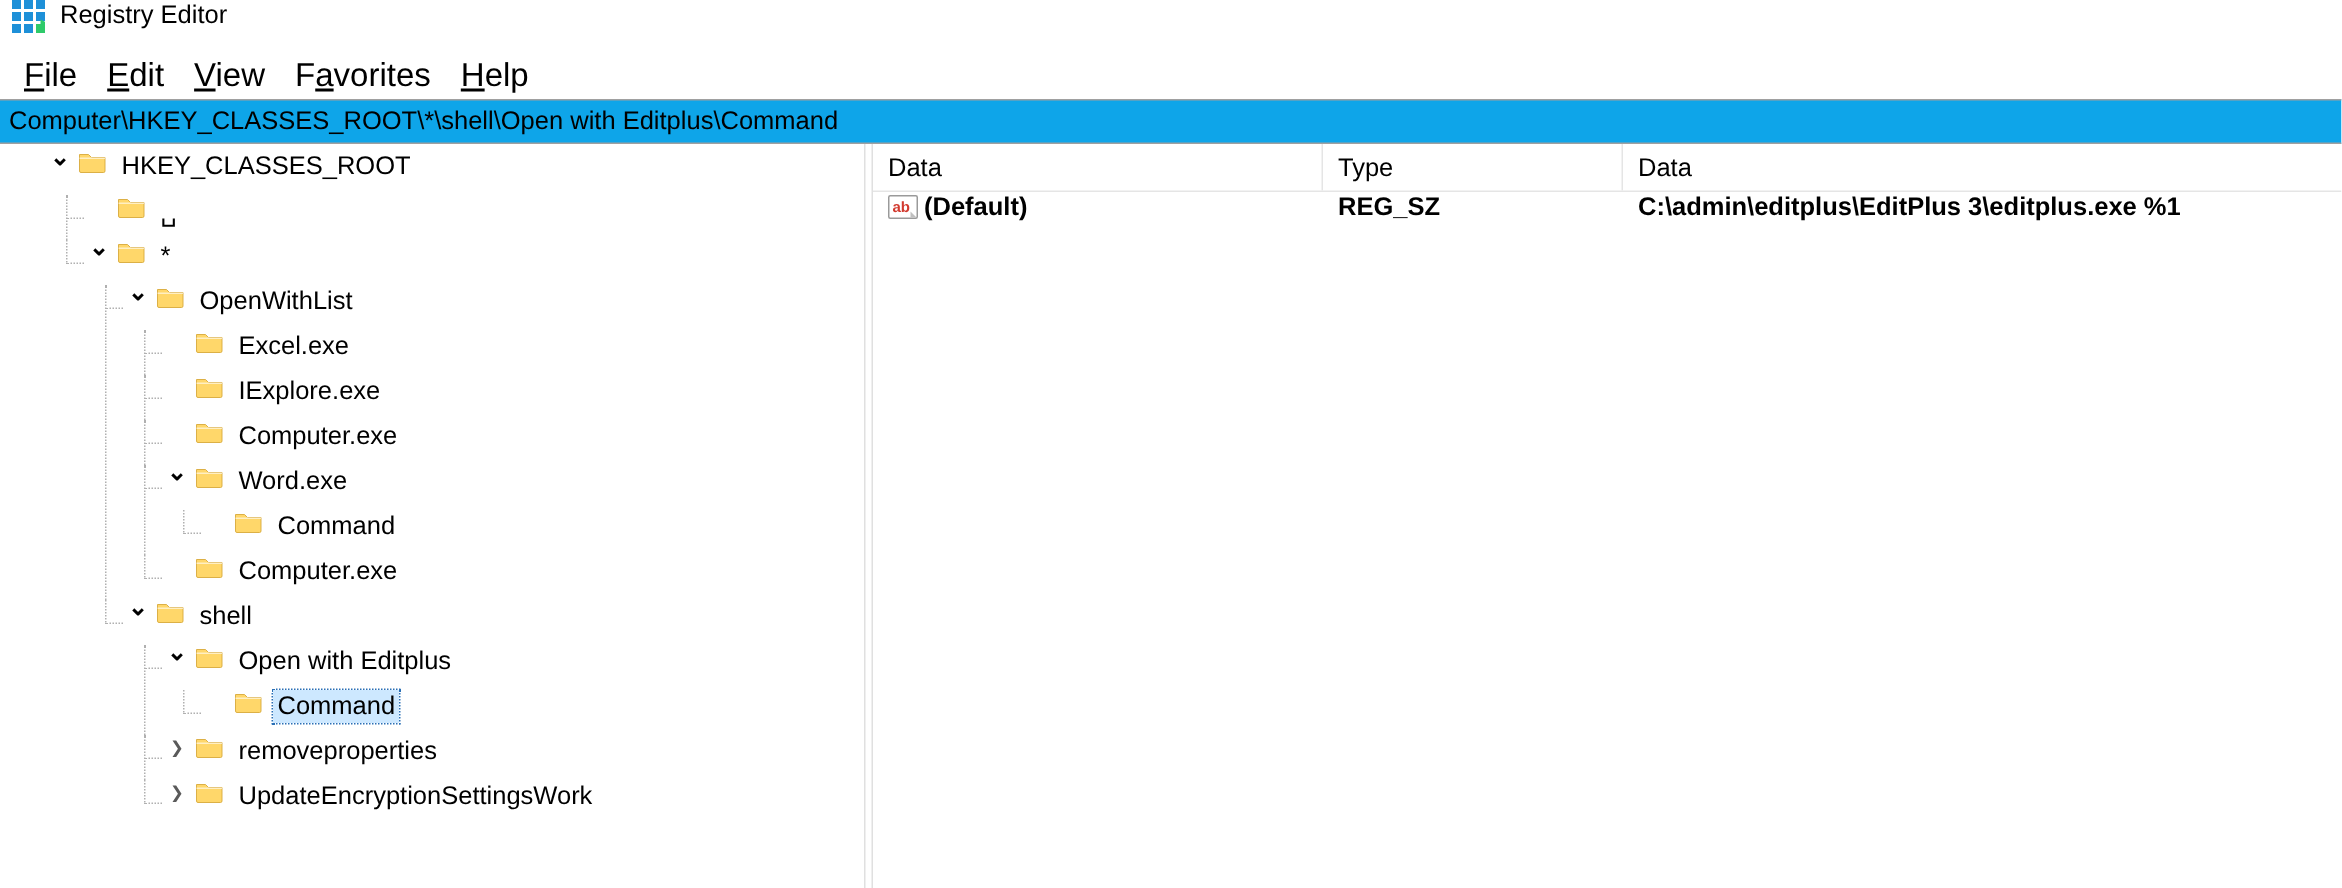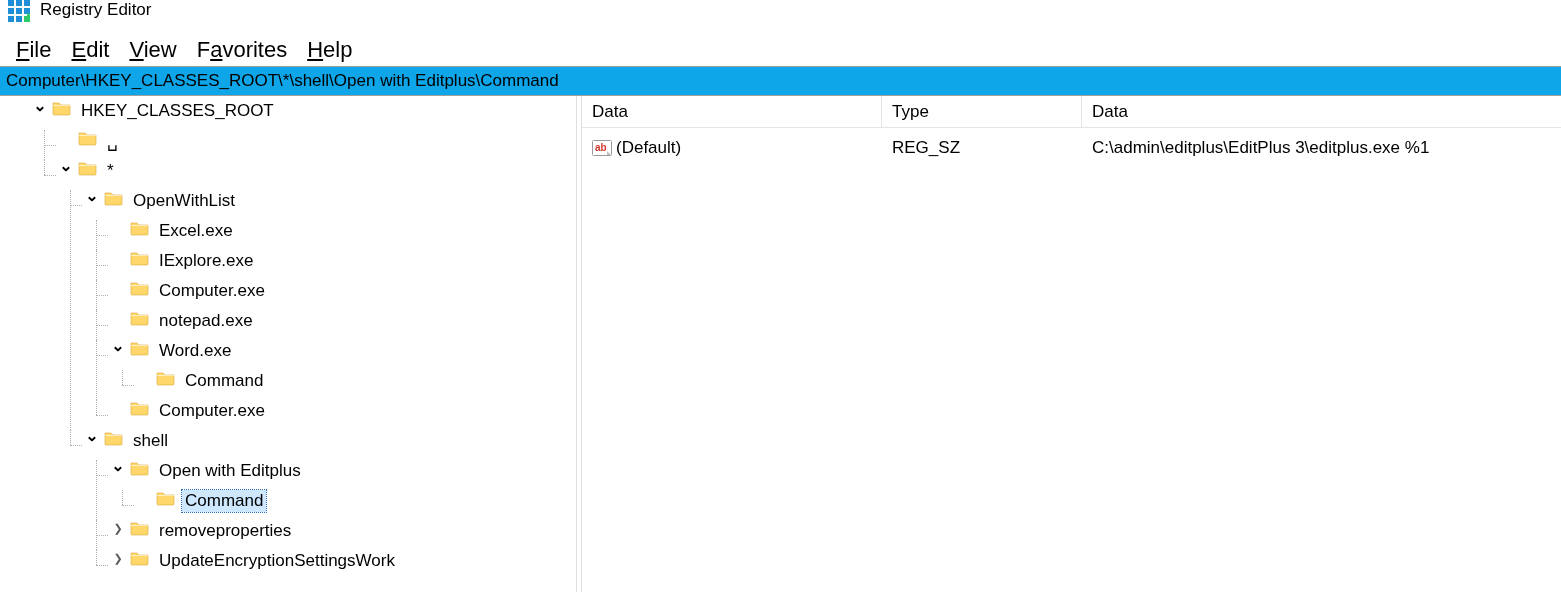--- a/index.html
+++ b/index.html
@@ -154,21 +154,22 @@
     border-right: 1px solid #e5e5e5;
     height: 100%;
     display: flex; align-items: center;
   }
   .col-name { width: 300px; }
   .col-type { width: 200px; }
   .col-data { flex: 1; border-right: none; }
   .list-row {
     display: flex;
     height: 30px;
-    align-items: flex-end;
+    align-items: flex-start;
+    font-weight: bold;
   }
   .list-row .cell { padding-left: 10px; font-size: 17px; }
   .cell-name { width: 300px; display: flex; align-items: center; }
   .cell-type { width: 200px; }
   .cell-data { flex: 1; white-space: nowrap; }
   .string-icon {
     width: 20px; height: 18px;
     margin-right: 4px;
     display: inline-block;
   }
@@ -287,29 +288,20 @@
                       <div class="row">
                           <span class="expander none"></span>
                           <span class="folder-icon"><svg width="20" height="16">
                               <use href="#svg-folder"></use>
                             </svg></span>
                           <span class="node-label">Computer.exe</span>
                         </div>
                     </li>
                     <li class="node">
                       <div class="row">
-                          <span class="expander none"></span>
-                          <span class="folder-icon"><svg width="20" height="16">
-                              <use href="#svg-folder"></use>
-                            </svg></span>
-                          <span class="node-label">notepad.exe</span>
-                        </div>
-                    </li>
-                    <li class="node">
-                      <div class="row">
                           <span class="expander expanded"></span>
                           <span class="folder-icon"><svg width="20" height="16">
                               <use href="#svg-folder"></use>
                             </svg></span>
                           <span class="node-label">Word.exe</span>
                         </div>
                       <ul>
                         <li class="node">
                           <div class="row">
                               <span class="expander none"></span>

